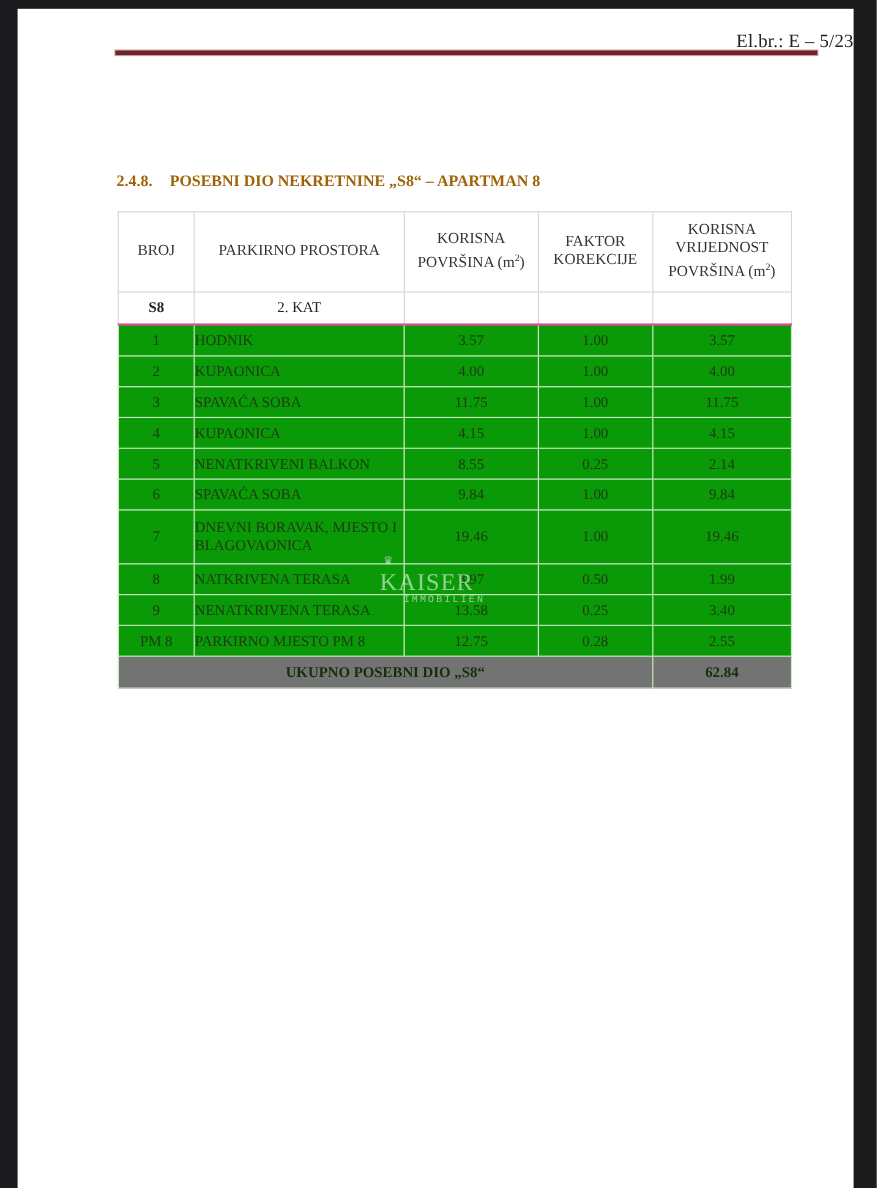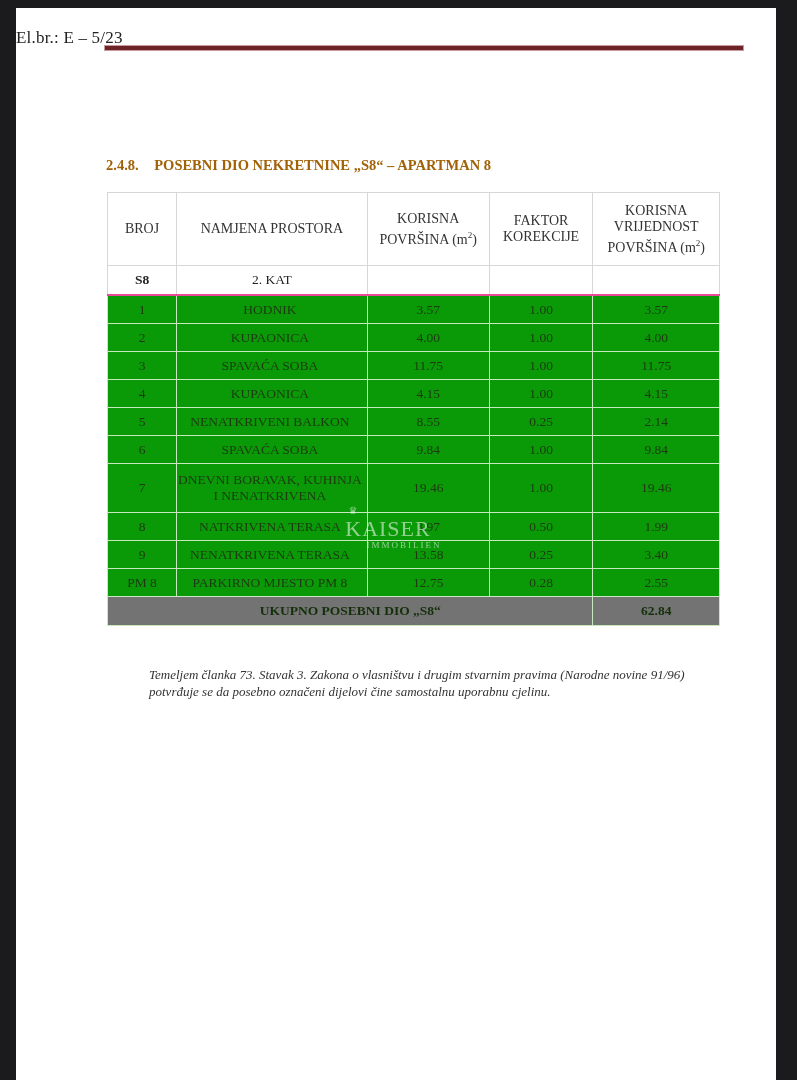--- a/index.html
+++ b/index.html
@@ -13,21 +13,21 @@
     .page {
       position: absolute;
       left: 16px; top: 8px;
       width: 760px; height: 1072px;
       background: #ffffff;
     }
     .header-ref {
       position: absolute;
       left: 0; width: 760px;
       top: 20px;
-      text-align: left;
+      text-align: right;
       font-size: 17px;
       color: #222;
       letter-spacing: 0.2px;
     }
     .header-rule {
       position: absolute;
       left: 89px; top: 38px;
       width: 638px; height: 4px;
       background: #6d2328;
       box-shadow: 0 0 0 1px #c79b9c;
@@ -68,21 +68,21 @@
       background: #fff;
       border-bottom: 2px solid #ec4899;
     }
     tr.floor-row td.floor-id { font-weight: bold; }
     tr.data-row td {
       background: #0a9a08;
       border-color: #c8e8c0;
       color: #1d3a10;
       height: 27px;
     }
-    tr.data-row td.name { text-align: center; padding-left: 0; }
+    tr.data-row td.name { text-align: left; padding-left: 0; }
     tr.data-row.tall td { height: 48px; line-height: 16px; }
     tr.total-row td {
       background: #737373;
       border-color: #c8e8c0;
       color: #14300a;
       font-weight: bold;
       height: 28px;
     }
     .col-broj { width: 66px; }
     .col-name { width: 200px; }
@@ -92,21 +92,21 @@
     .watermark {
       position: absolute;
       left: 312px; top: 498px;
       width: 120px;
       text-align: center;
       color: rgba(255,255,255,0.55);
       pointer-events: none;
     }
     .watermark .crown { font-size: 10px; line-height: 10px; display:block; margin-left:-70px; }
     .watermark .brand { font-size: 22px; letter-spacing: 1px; line-height: 26px; display:block; }
-    .watermark .sub { font-family: Liberation Serif, serif; font-size: 9px; letter-spacing: 2px; display:block; margin-top:-2px; margin-left: 32px; }
+    .watermark .sub { font-family: Liberation Mono, monospace; font-size: 9px; letter-spacing: 2px; display:block; margin-top:-2px; margin-left: 32px; }
     .legal-note {
       position: absolute;
       left: 133px; top: 658px;
       width: 600px;
       font-size: 13px;
       font-style: italic;
       line-height: 17px;
       color: #333;
     }
   </style>
@@ -119,21 +119,21 @@
 
   <div class="section-title">
     <span class="num">2.4.8.</span>
     <span>POSEBNI DIO NEKRETNINE „S8“ – APARTMAN 8</span>
   </div>
 
   <table class="spaces">
     <thead>
       <tr>
         <th class="col-broj"><span>BROJ</span></th>
-        <th class="col-name"><span>NAMJENA PROSTORA</span></th>
+        <th class="col-name"><span>PARKIRNO PROSTORA</span></th>
         <th class="col-pov">
           <span>KORISNA</span><br>
           <span>POVRŠINA (m</span><sup>2</sup><span>)</span>
         </th>
         <th class="col-fak">
           <span>FAKTOR</span><br>
           <span>KOREKCIJE</span>
         </th>
         <th class="col-kor">
           <span>KORISNA</span><br>
@@ -188,21 +188,21 @@
       </tr>
       <tr class="data-row">
         <td>6</td>
         <td class="name">SPAVAĆA SOBA</td>
         <td>9.84</td>
         <td>1.00</td>
         <td>9.84</td>
       </tr>
       <tr class="data-row tall">
         <td>7</td>
-        <td class="name">DNEVNI BORAVAK, KUHINJA I NENATKRIVENA</td>
+        <td class="name">DNEVNI BORAVAK, MJESTO I BLAGOVAONICA</td>
         <td>19.46</td>
         <td>1.00</td>
         <td>19.46</td>
       </tr>
       <tr class="data-row">
         <td>8</td>
         <td class="name">NATKRIVENA TERASA</td>
         <td>3.97</td>
         <td>0.50</td>
         <td>1.99</td>
@@ -228,17 +228,13 @@
       </tr>
     </tbody>
   </table>
 
   <div class="watermark">
     <span class="crown">♛</span>
     <span class="brand">KAISER</span>
     <span class="sub">IMMOBILIEN</span>
   </div>
 
-  <div class="legal-note">
-    <div>Temeljem članka 73. Stavak 3. Zakona o vlasništvu i drugim stvarnim pravima (Narodne novine 91/96)</div>
-    <div>potvrđuje se da posebno označeni dijelovi čine samostalnu uporabnu cjelinu.</div>
-  </div>
 </div>
 
 </body></html>

